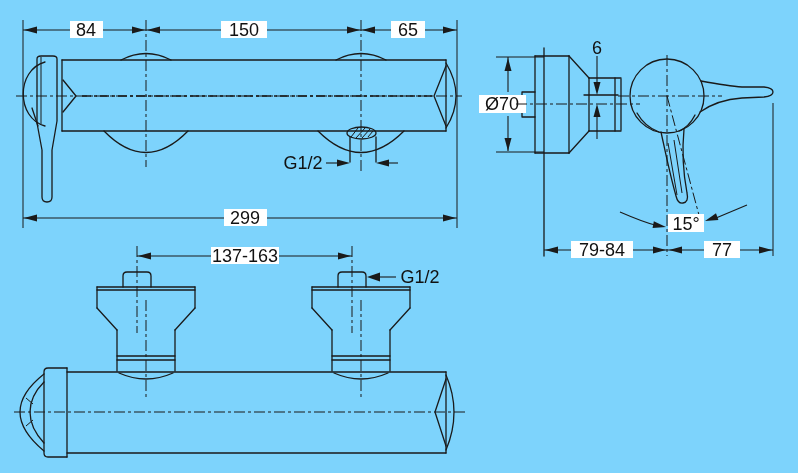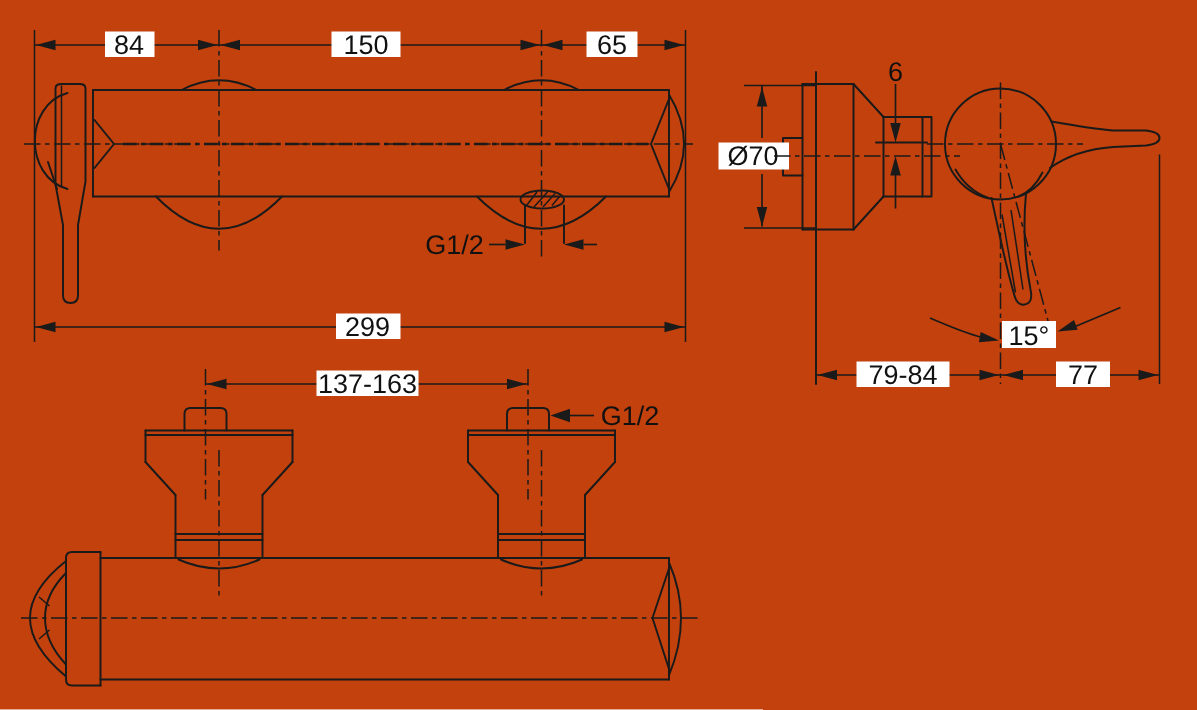--- a/index.html
+++ b/index.html
@@ -1,16 +1,16 @@
 <!DOCTYPE html>
 <html><head>
 <meta charset="utf-8">
 <style>
   html,body{margin:0;padding:0;background:#fff;}
-  .stage{position:relative;width:798px;height:473px;background:#c2410c;overflow:hidden;
+  .stage{position:relative;width:798px;height:473px;background:#7dd3fc;overflow:hidden;
          font-family:"Liberation Sans", sans-serif;}
   svg{display:block;}
   .obj{stroke:#1a1a1a;stroke-width:1.3;fill:none;stroke-linecap:round;stroke-linejoin:round;}
   .thin{stroke:#1a1a1a;stroke-width:1;fill:none;}
   .dim{stroke:#1a1a1a;stroke-width:1.1;fill:none;}
   .cl{stroke:#1a1a1a;stroke-width:1;fill:none;stroke-dasharray:11 3 3 3;}
   .clb{stroke:#1a1a1a;stroke-width:1.7;fill:none;stroke-dasharray:9 3 3 3;}
   .ah{fill:#1a1a1a;stroke:none;}
   .tbg{fill:#ffffff;stroke:none;}
   text{font-family:"Liberation Sans", sans-serif;font-size:18px;fill:#111;}

